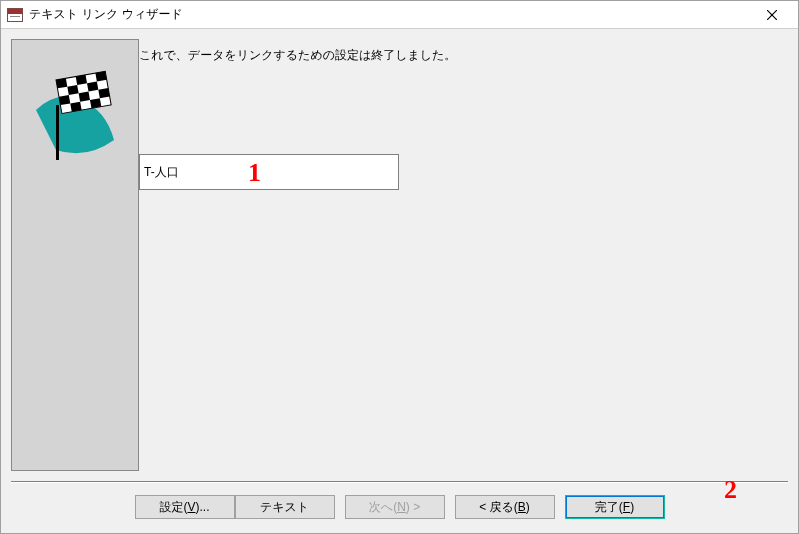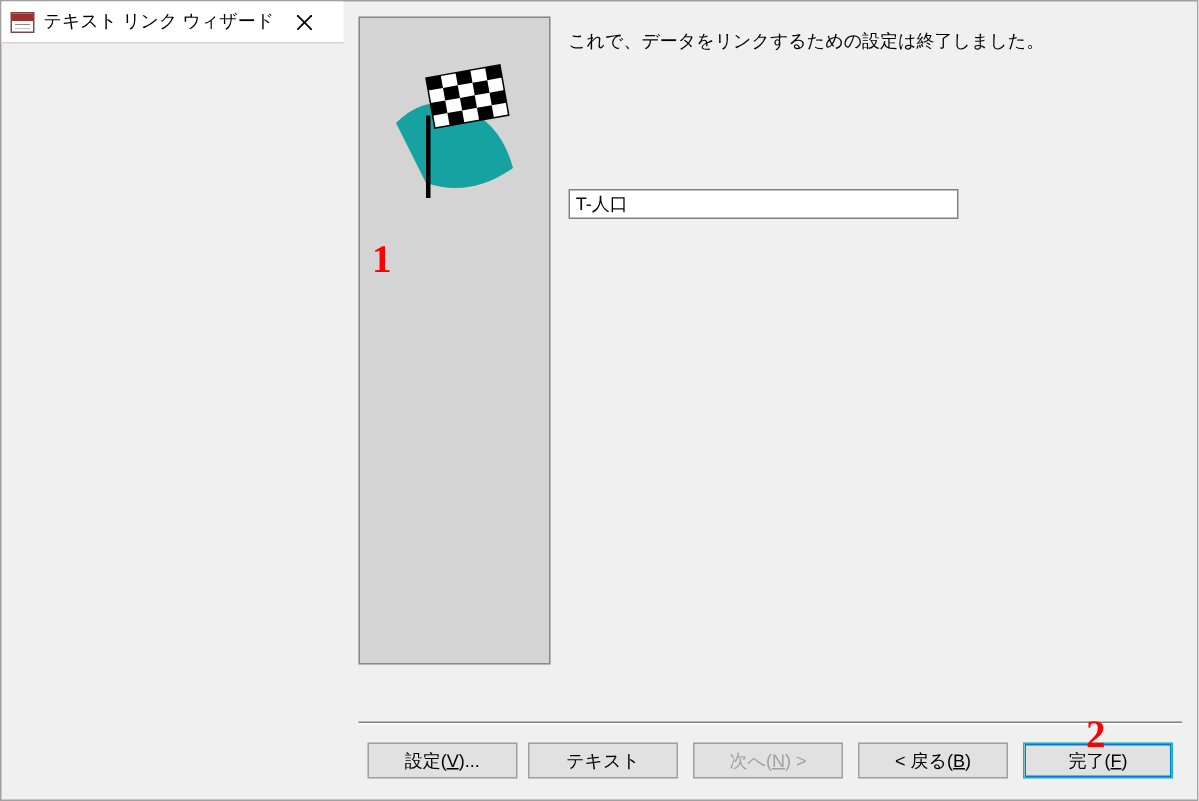--- a/index.html
+++ b/index.html
@@ -11,21 +11,21 @@
       height: 534px;
       overflow: hidden;
       position: relative;
     }
     .window {
       width: 799px;
       height: 534px;
       background: #f0f0f0;
       border: 1px solid #a0a0a0;
       display: flex;
-      flex-direction: row;
+      flex-direction: column;
     }
     .titlebar {
       height: 28px;
       background: #ffffff;
       border-bottom: 1px solid #d0d0d0;
       display: flex;
       align-items: center;
       padding: 0 6px;
     }
     .title-icon {
@@ -67,21 +67,20 @@
     }
     .content {
       flex: 1;
       display: flex;
       flex-direction: column;
       padding: 10px;
     }
     .main {
       flex: 1;
       display: flex;
-      gap: 12px;
     }
     .sidebar {
       width: 128px;
       height: 432px;
       background: #d4d4d4;
       border: 1px solid #888;
       display: flex;
       align-items: flex-start;
       justify-content: center;
       padding-top: 30px;
@@ -100,37 +99,37 @@
       color: #000;
       margin-bottom: 90px;
     }
     .label {
       font-size: 12px;
       color: #000;
       margin-bottom: 3px;
     }
     .tname-input {
       width: 260px;
-      height: 20px;
+      height: 36px;
       border: 1px solid #808080;
       background: #fff;
       padding: 1px 4px;
       font-family: inherit;
       font-size: 12px;
       color: #000;
     }
     .divider {
       border: none;
       border-top: 1px solid #808080;
       border-bottom: 1px solid #fff;
       margin: 6px 0 12px 0;
     }
     .button-row {
       display: flex;
-      justify-content: space-between;
+      justify-content: center;
       align-items: center;
       padding: 0 6px 4px 6px;
     }
     .btn-group {
       display: flex;
       gap: 10px;
     }
     .btn {
       min-width: 100px;
       height: 24px;

